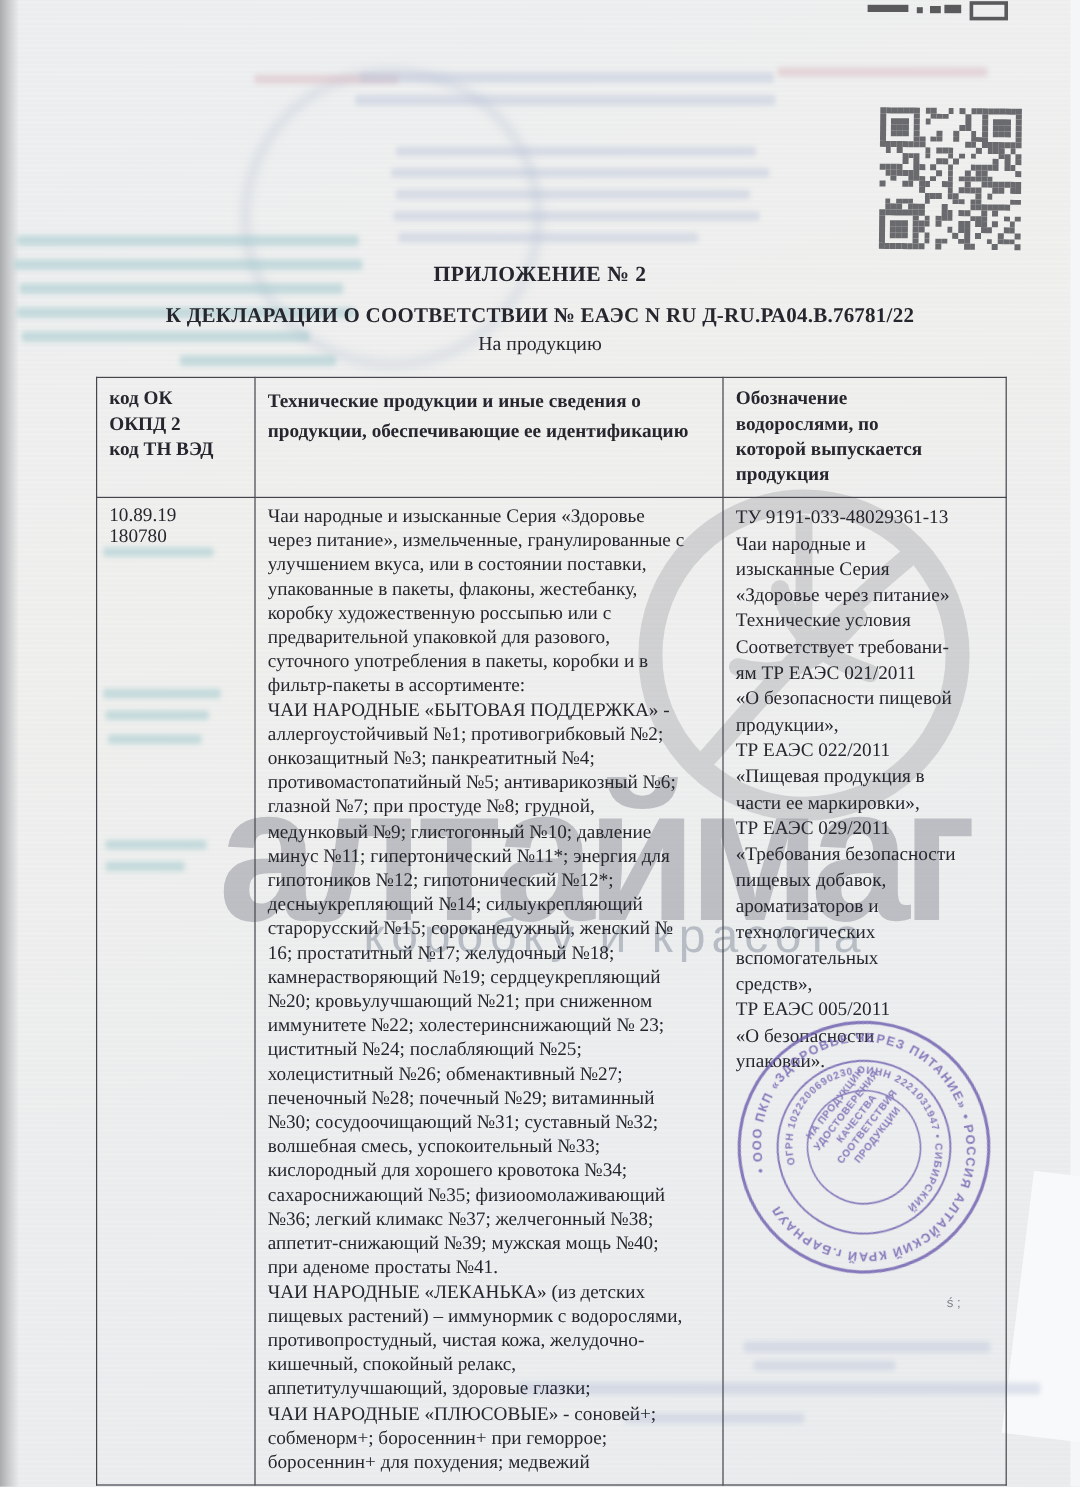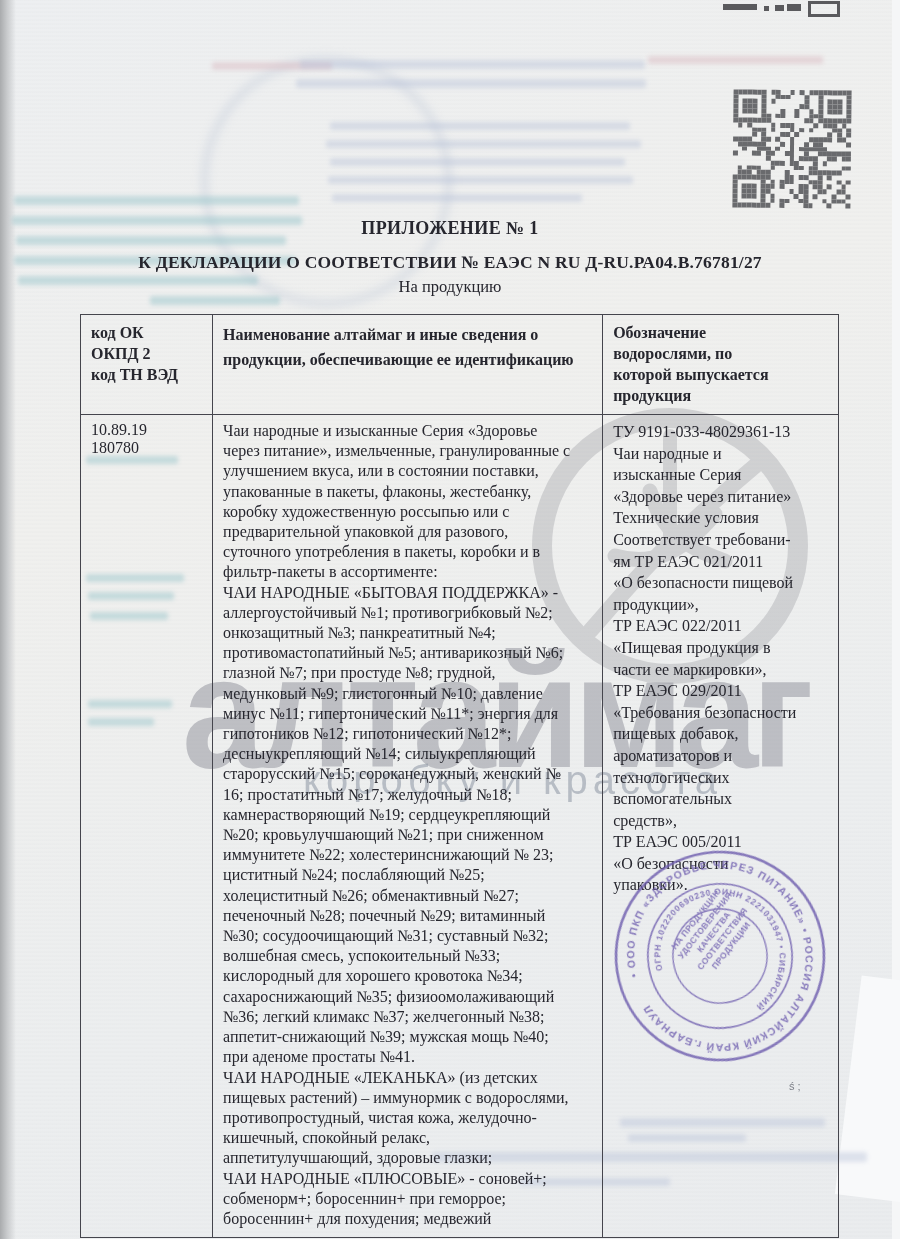--- a/index.html
+++ b/index.html
@@ -420,32 +420,32 @@
   <path d="M70,235 C110,190 140,150 235,70" fill="none" stroke="#8d8e95" stroke-width="16" stroke-linecap="round"></path>
   <path d="M95,160 C130,170 160,160 195,118" fill="none" stroke="#8d8e95" stroke-width="15" stroke-linecap="round"></path>
   <path d="M130,95 C140,130 160,150 205,165" fill="none" stroke="#8d8e95" stroke-width="15" stroke-linecap="round"></path>
   <path d="M150,40 C150,80 150,110 150,150" fill="none" stroke="#8d8e95" stroke-width="14" stroke-linecap="round"></path>
 </svg>
 
 <div class="wm-brand">алтаймаг</div>
 <div class="wm-tagline">коробку и красота</div>
 
 <div class="titles">
-  <div class="t1">ПРИЛОЖЕНИЕ № 1</div>
-  <div class="t2">К ДЕКЛАРАЦИИ О СООТВЕТСТВИИ № ЕАЭС N RU Д-RU.РА04.В.76781/27</div>
+  <div class="t1">ПРИЛОЖЕНИЕ № 2</div>
+  <div class="t2">К ДЕКЛАРАЦИИ О СООТВЕТСТВИИ № ЕАЭС N RU Д-RU.РА04.В.76781/22</div>
   <div class="t3">На продукцию</div>
 </div>
 
 <table class="doc-table">
   <tbody>
       <tr class="hdr">
     <td class="c1">код ОК
 ОКПД 2
 код ТН ВЭД</td>
-    <td class="c2">Наименование алтаймаг и иные сведения о продукции, обеспечивающие ее идентификацию</td>
+    <td class="c2">Технические продукции и иные сведения о продукции, обеспечивающие ее идентификацию</td>
     <td class="c3">Обозначение
 водорослями, по
 которой выпускается
 продукция</td>
   </tr>
   <tr>
     <td class="c1">10.89.19
 180780</td>
     <td class="c2">Чаи народные и изысканные Серия «Здоровье
 через питание», измельченные, гранулированные с

